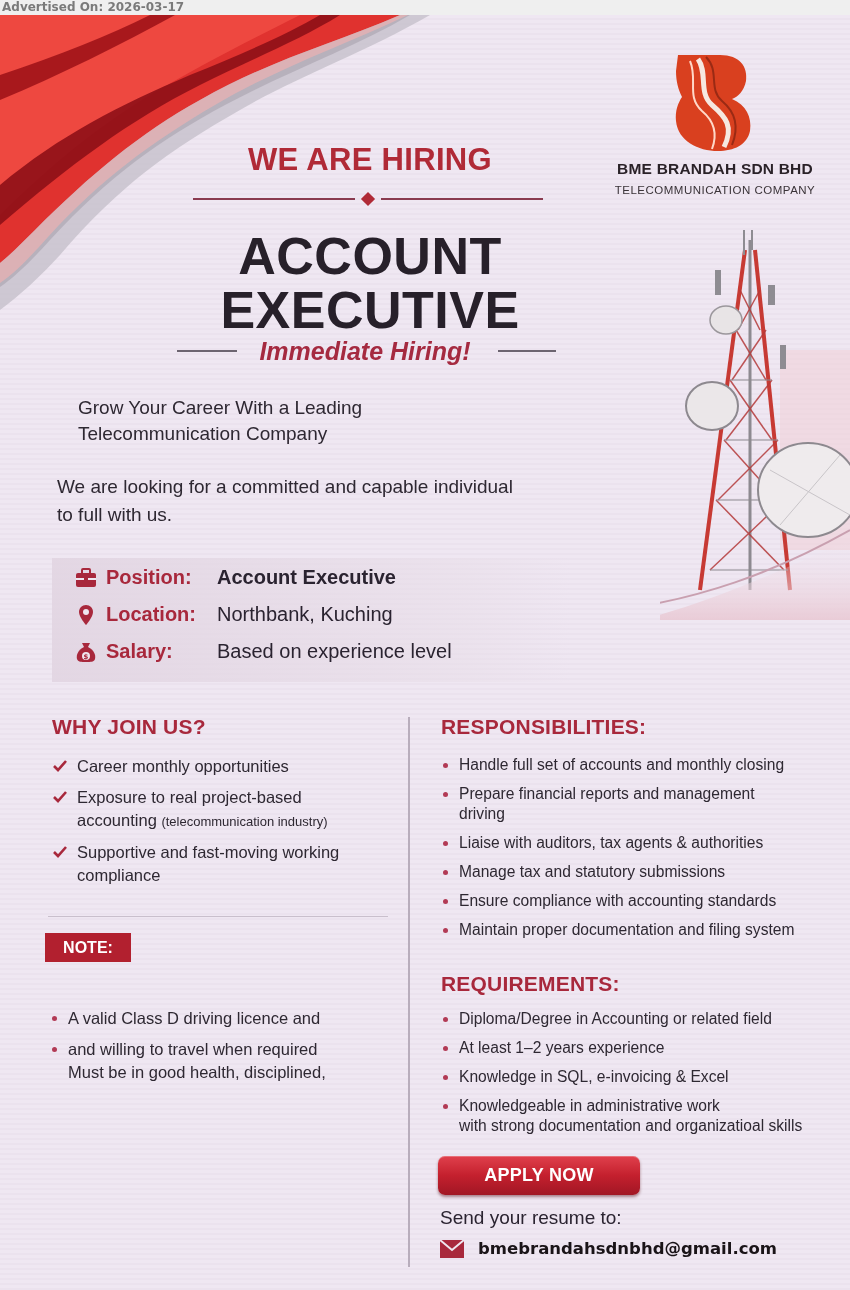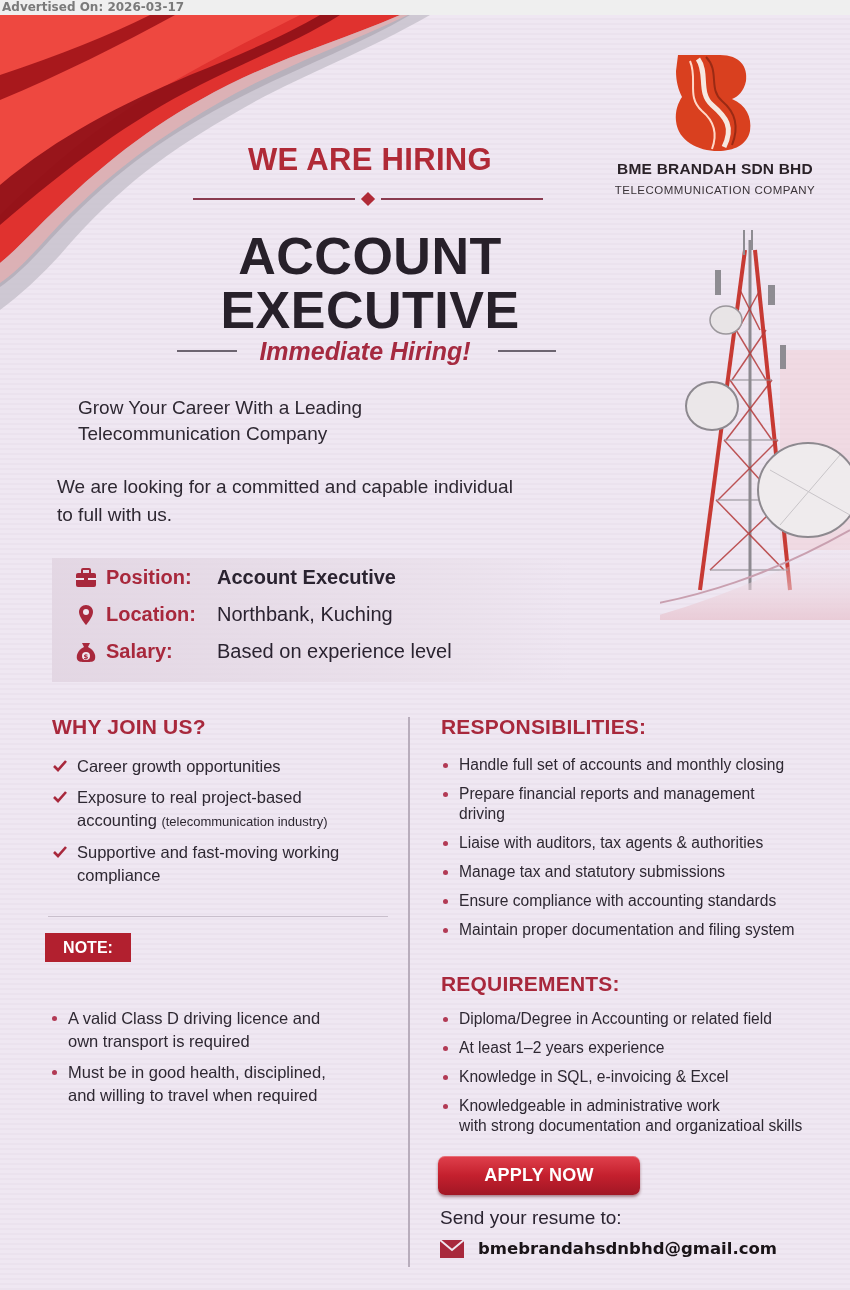--- a/index.html
+++ b/index.html
@@ -244,21 +244,21 @@
   </div>
 
   <div class="abs col-divider"></div>
 
   <div class="abs sec-title why-title">WHY JOIN US?</div>
   <div class="abs why-list">
     <div class="why-item">
       <svg class="chk" viewBox="0 0 16 16">
           <path d="M2,8 L6,12 L14,3" stroke="#a8283c" stroke-width="2.6" fill="none"></path>
         </svg>
-      <span>Career growth opportunities</span>
+      <span>Career monthly opportunities</span>
     </div>
     <div class="why-item">
       <svg class="chk" viewBox="0 0 16 16">
           <path d="M2,8 L6,12 L14,3" stroke="#a8283c" stroke-width="2.6" fill="none"></path>
         </svg>
       <div>Exposure to real project-based</div>
       <div><span>accounting</span> <span class="small">(telecommunication industry)</span></div>
     </div>
     <div class="why-item">
       <svg class="chk" viewBox="0 0 16 16">
@@ -269,26 +269,25 @@
     </div>
   </div>
 
   <div class="abs hr-left"></div>
 
   <div class="abs note-badge">NOTE:</div>
   <div class="abs note-list">
     <div class="bullet-item">
       <span class="dot"></span>
       <div>A valid Class D driving licence and</div>
-      <div>own transport is required</div>
     </div>
     <div class="bullet-item">
       <span class="dot"></span>
+      <div>and willing to travel when required</div>
       <div>Must be in good health, disciplined,</div>
-      <div>and willing to travel when required</div>
     </div>
   </div>
 
   <div class="abs sec-title resp-title">RESPONSIBILITIES:</div>
   <div class="abs resp-list">
     <div class="bullet-item">
         <span class="dot"></span>
         <div>Handle full set of accounts and monthly closing</div>
       </div>
     <div class="bullet-item">

